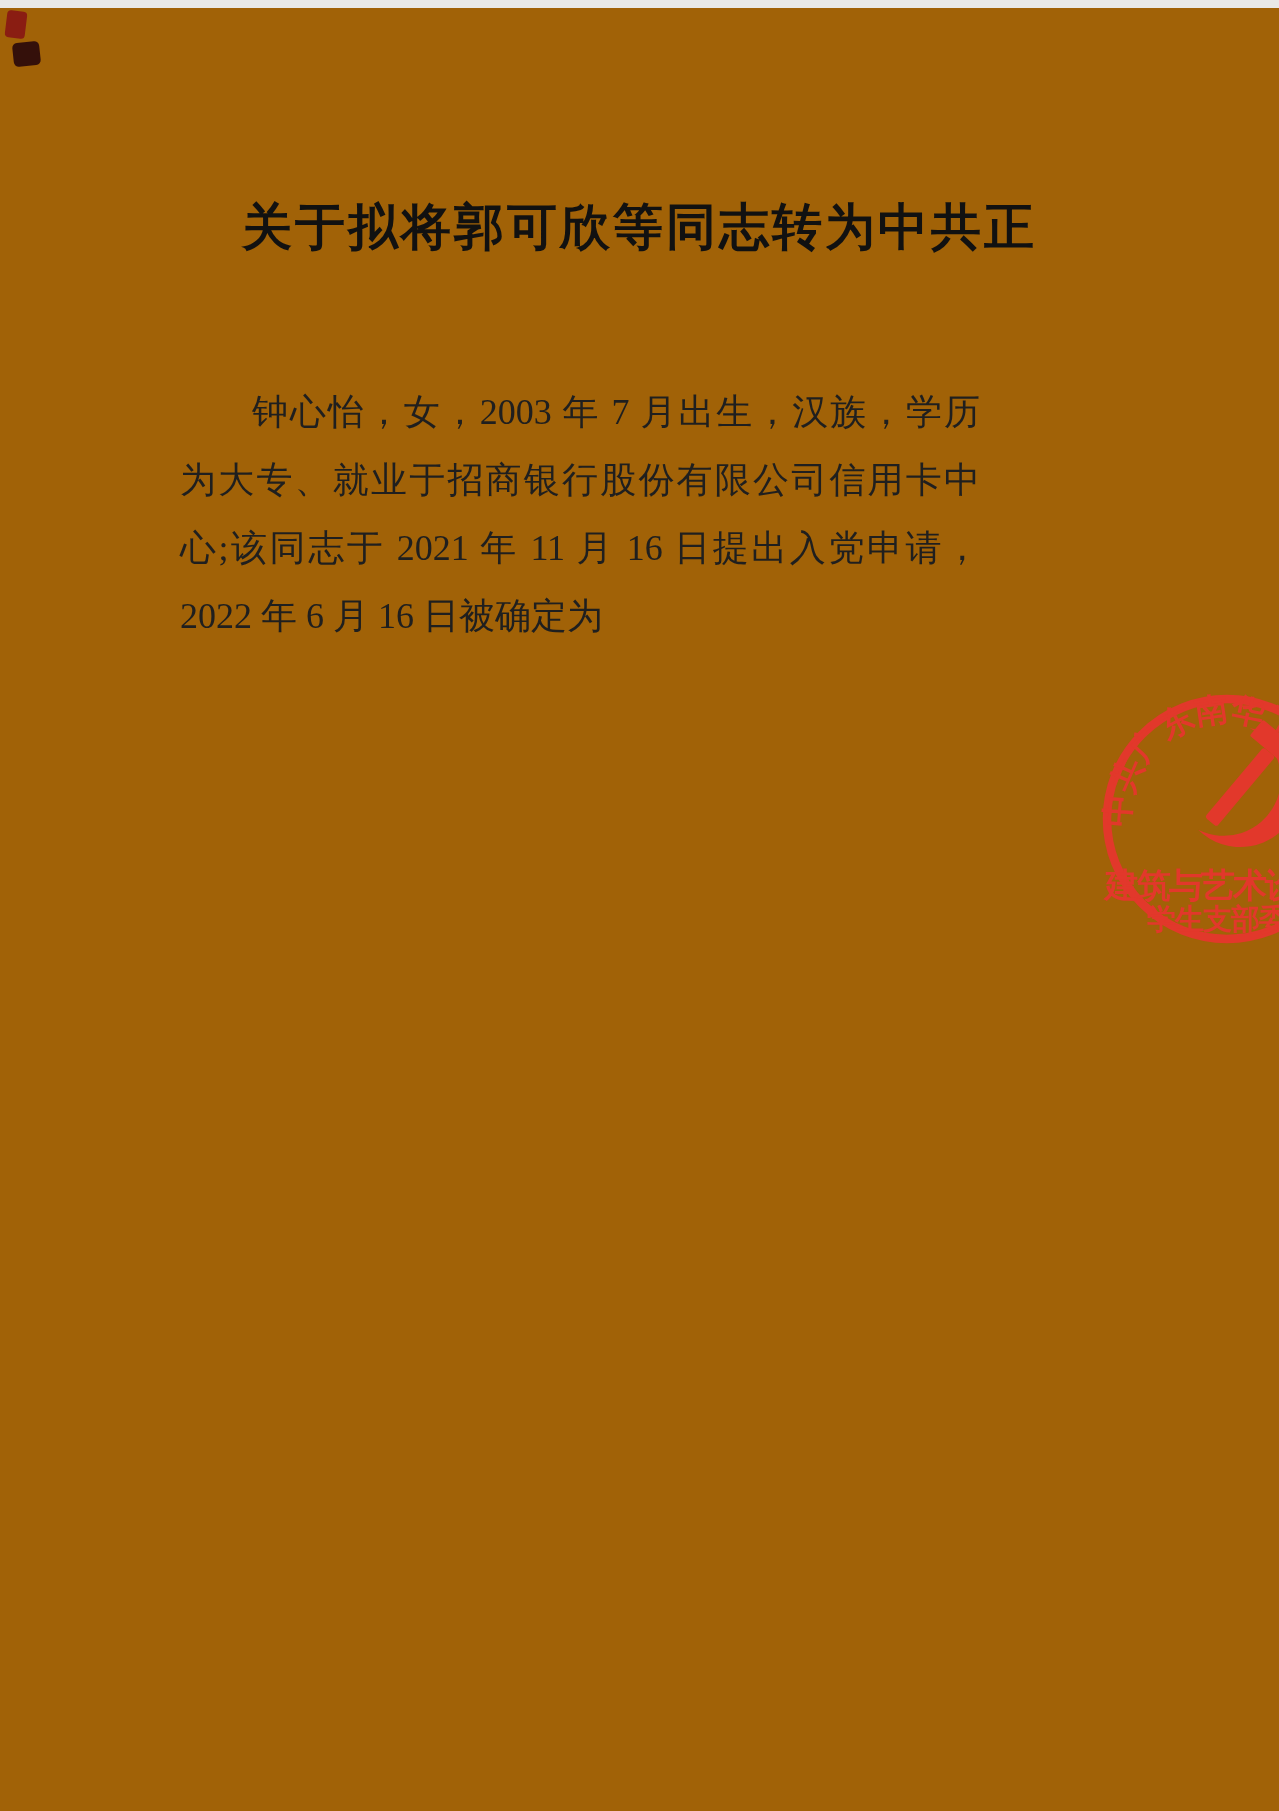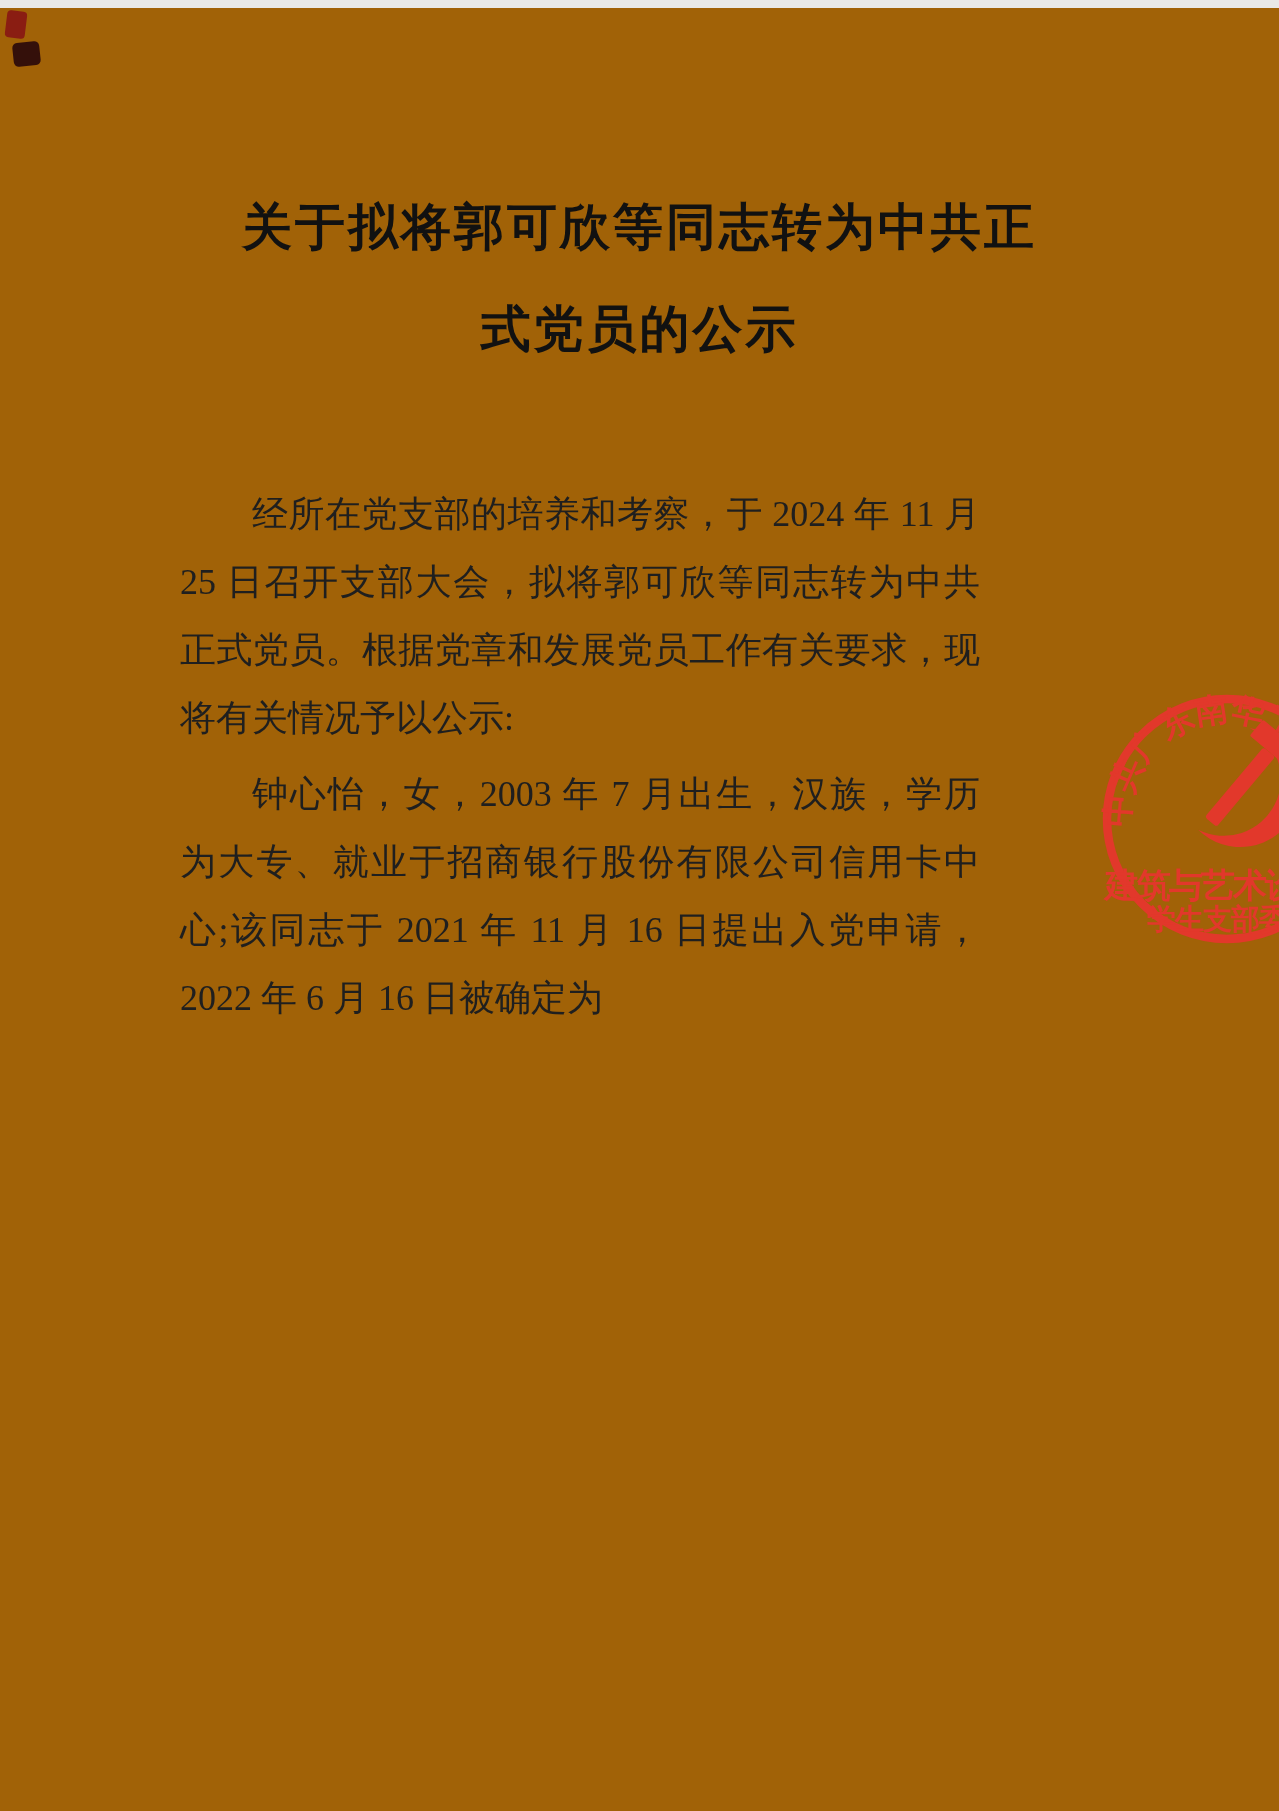--- a/index.html
+++ b/index.html
@@ -66,25 +66,23 @@
 </head>
 <body>
 
 <div class="page">
 
   <div class="corner-mark mark1"></div>
   <div class="corner-mark mark2"></div>
 
   <h1 class="title">
     <span class="title-line">关于拟将郭可欣等同志转为中共正</span>
-    <span class="title-line">式党员的公示</span>
   </h1>
 
   <div class="doc-body">
-    <p>经所在党支部的培养和考察，于 2024 年 11 月 25 日召开支部大会，拟将郭可欣等同志转为中共正式党员。根据党章和发展党员工作有关要求，现将有关情况予以公示:</p>
     <p>钟心怡，女，2003 年 7 月出生，汉族，学历为大专、就业于招商银行股份有限公司信用卡中心;该同志于 2021 年 11 月 16 日提出入党申请，2022 年 6 月 16 日被确定为</p>
   </div>
 
   <svg class="seal" viewBox="0 0 352 352" xmlns="http://www.w3.org/2000/svg">
     <defs>
       <path id="sealArcPath" d="M 72.4,178.5 A 98,98 0 1 1 267.6,178.5" fill="none"></path>
     </defs>
 
     <circle cx="170" cy="170" r="120" fill="none" stroke="#e2382b" stroke-width="8.5"></circle>
 

